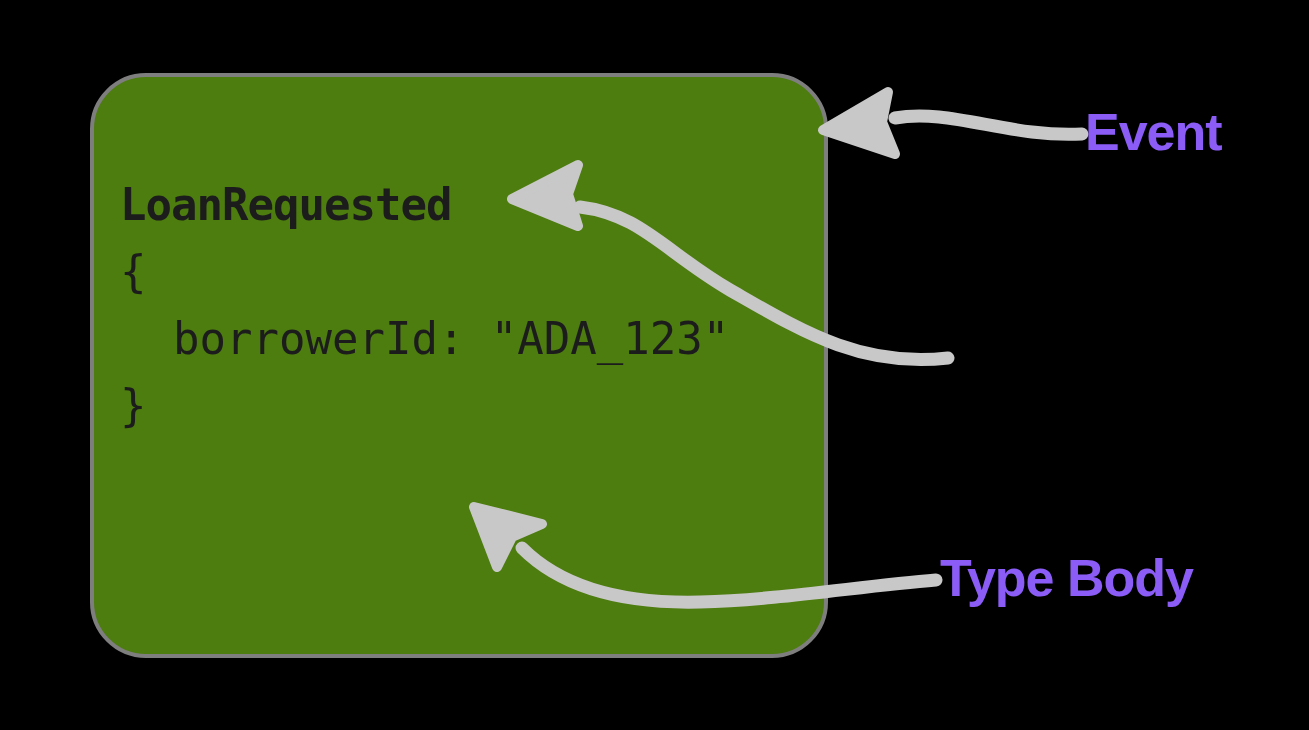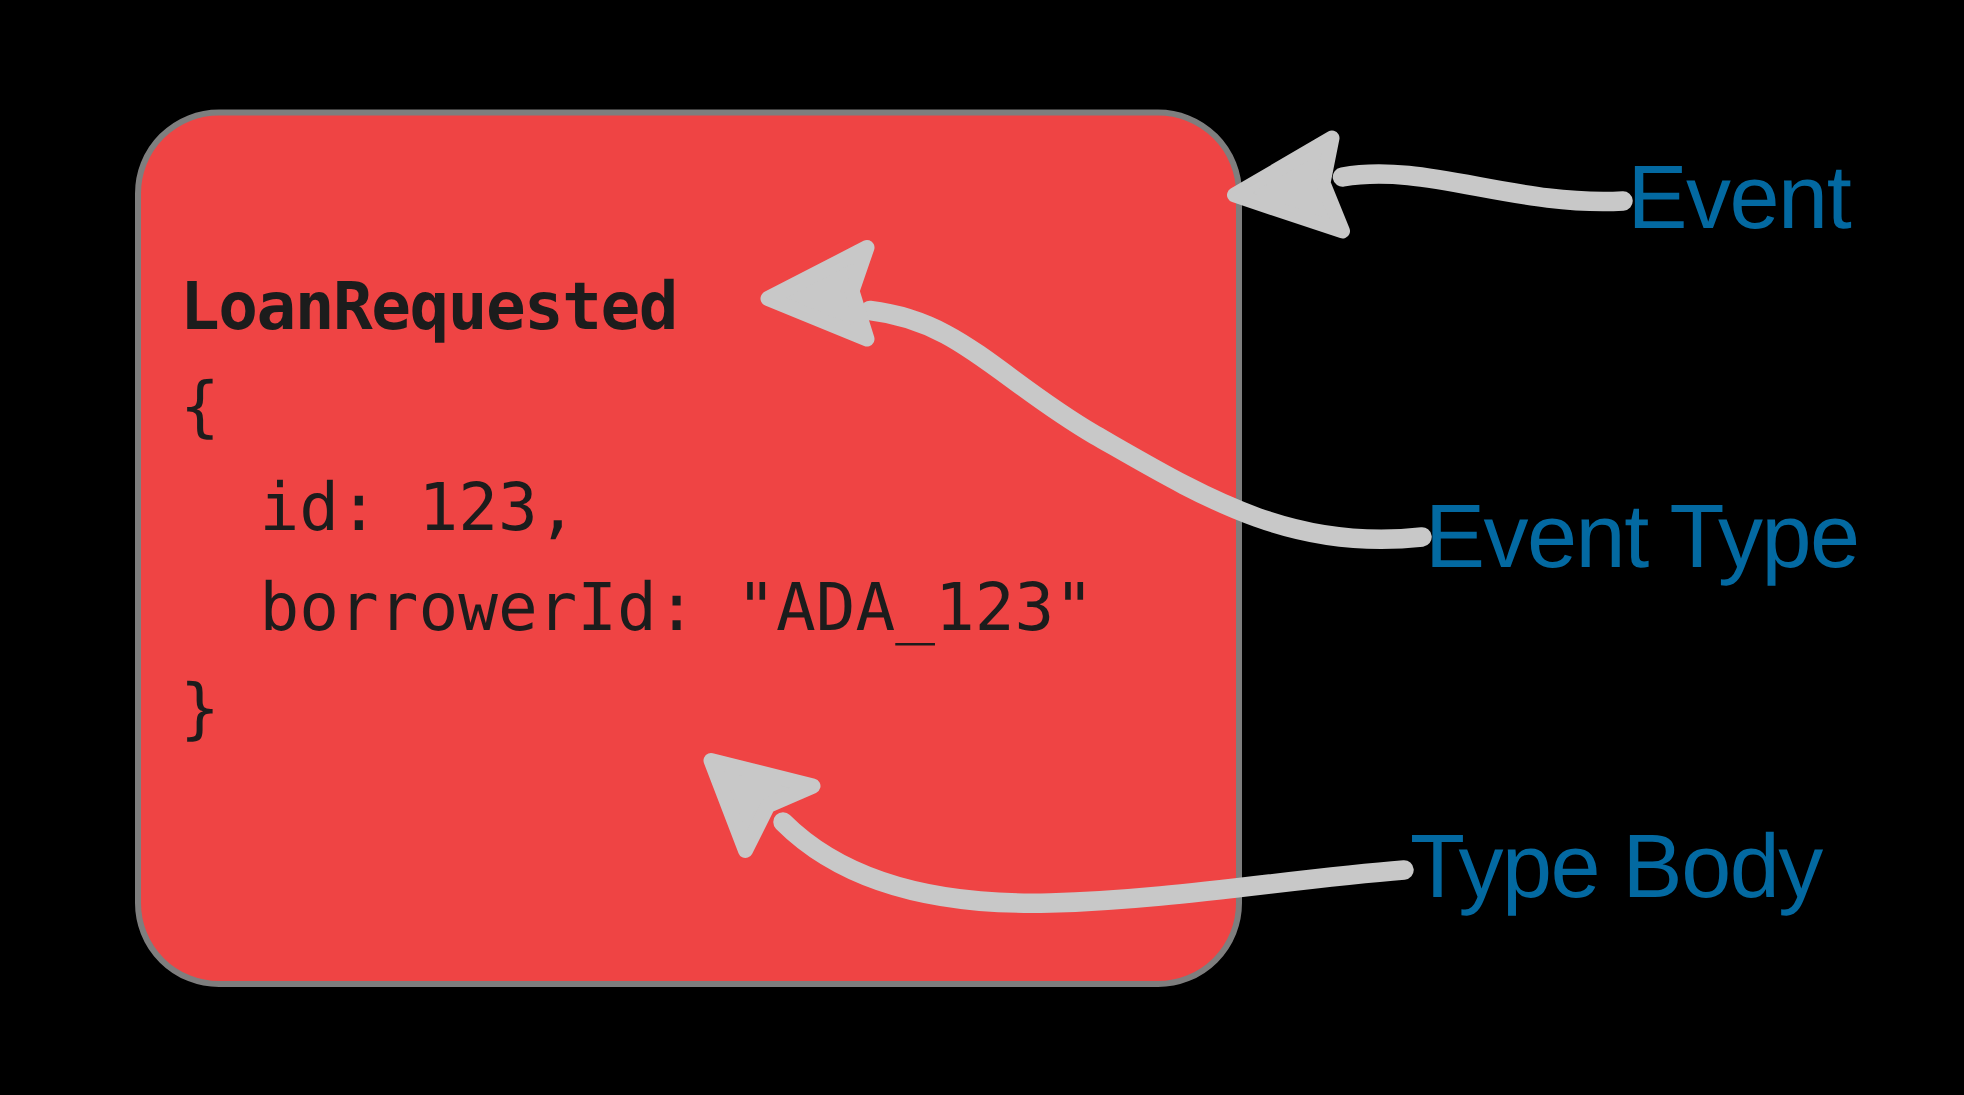--- a/index.html
+++ b/index.html
@@ -24,21 +24,21 @@
     pointer-events: none;
   }
   
   .event-card {
     position: absolute;
     left: 90px;
     top: 73px;
     width: 738px;
     height: 585px;
     box-sizing: border-box;
-    background: #ef4444;
+    background: #4d7c0f;
     border: 4px solid #7e7e7e;
     border-radius: 56px;
   }
   .code-block {
     position: absolute;
     left: 26px;
     top: 94px;
     margin: 0;
     font-family: "DejaVu Sans Mono", "Liberation Mono", monospace;
     font-size: 44px;
@@ -52,38 +52,39 @@
     height: 67px;
     white-space: pre;
   }
   .code-line.event-type-line {
     font-weight: bold;
     letter-spacing: -1px;
   }
   
   .callout-label {
     position: absolute;
-    color: #0369a1;
+    color: #8b5cf6;
     font-family: "Liberation Sans", sans-serif;
-    font-size: 60px;
+    font-size: 52px;
     line-height: 52px;
     white-space: nowrap;
     letter-spacing: -1px;
+    font-weight: bold;
   }
   .callout-label.label-event      { left: 1085px; top: 106px; }
   .callout-label.label-event-type { left: 950px;  top: 332px; }
   .callout-label.label-event-body { left: 940px;  top: 552px; }
 </style>
 </head>
 <body>
 
 <div id="stage">
 
   <div class="event-card">
-    <pre class="code-block"><span class="code-line event-type-line">LoanRequested</span><span class="code-line">{</span><span class="code-line">  id: 123,</span><span class="code-line">  borrowerId: "ADA_123"</span><span class="code-line">}</span></pre>
+    <pre class="code-block"><span class="code-line event-type-line">LoanRequested</span><span class="code-line">{</span><span class="code-line">  borrowerId: "ADA_123"</span><span class="code-line">}</span></pre>
   </div>
 
   <svg id="overlay" viewBox="0 0 1309 730">
 
     <g>
       <path d="M 1082 134 C 1010 138 950 108 895 118" fill="none" stroke="#c8c8c8" stroke-width="13" stroke-linecap="round" stroke-linejoin="round"></path>
       <path d="M 823 130 L 888 92 L 882 122 L 895 154 Z" fill="#c8c8c8" stroke="#c8c8c8" stroke-width="10" stroke-linejoin="round"></path>
     </g>
 
     <g>
@@ -91,16 +92,15 @@
       <path d="M 512 199 L 578 165 L 568 194 L 578 226 Z" fill="#c8c8c8" stroke="#c8c8c8" stroke-width="10" stroke-linejoin="round"></path>
     </g>
 
     <g>
       <path d="M 936 580 C 860 586 780 600 700 602 C 620 604 560 586 522 548" fill="none" stroke="#c8c8c8" stroke-width="13" stroke-linecap="round" stroke-linejoin="round"></path>
       <path d="M 474 507 L 542 524 L 512 537 L 497 567 Z" fill="#c8c8c8" stroke="#c8c8c8" stroke-width="10" stroke-linejoin="round"></path>
     </g>
   </svg>
 
   <div class="callout-label label-event">Event</div>
-  <div class="callout-label label-event-type">Event Type</div>
   <div class="callout-label label-event-body">Type Body</div>
 
 </div>
 
 </body></html>

